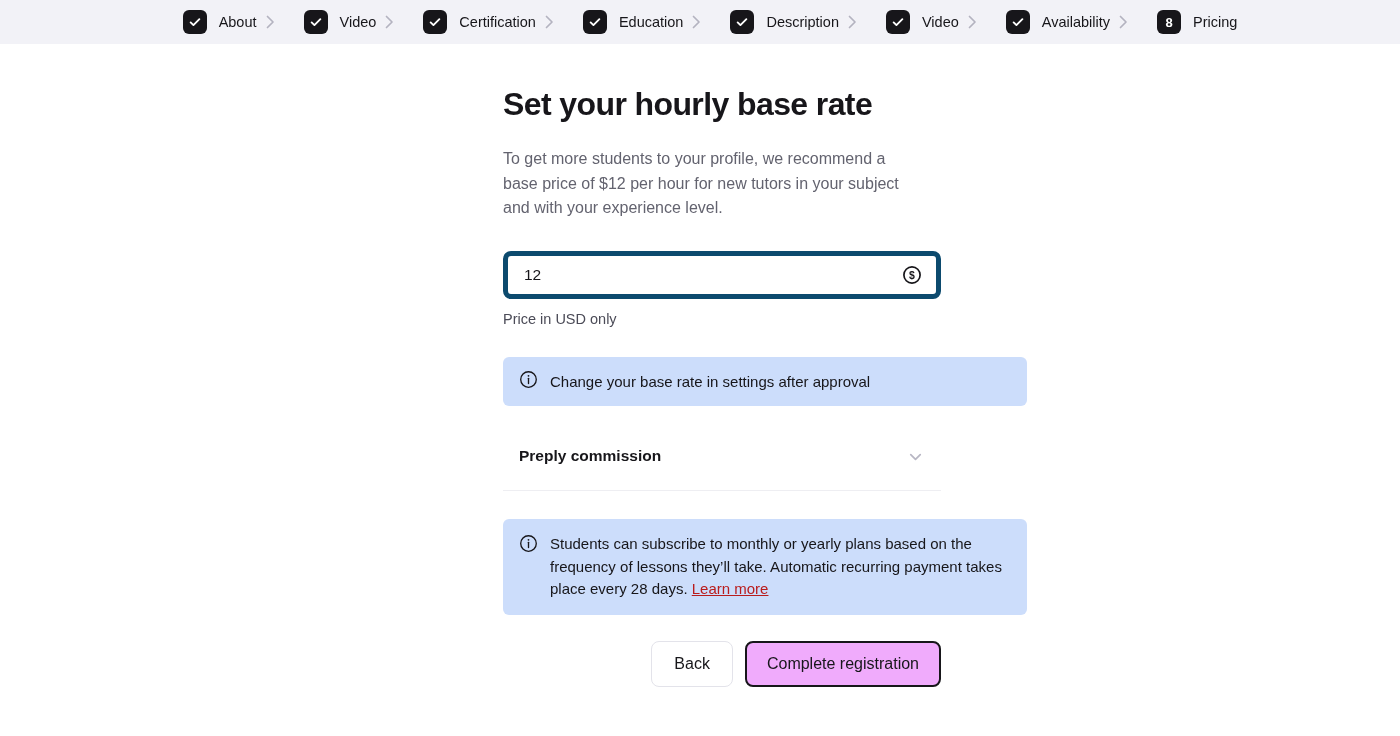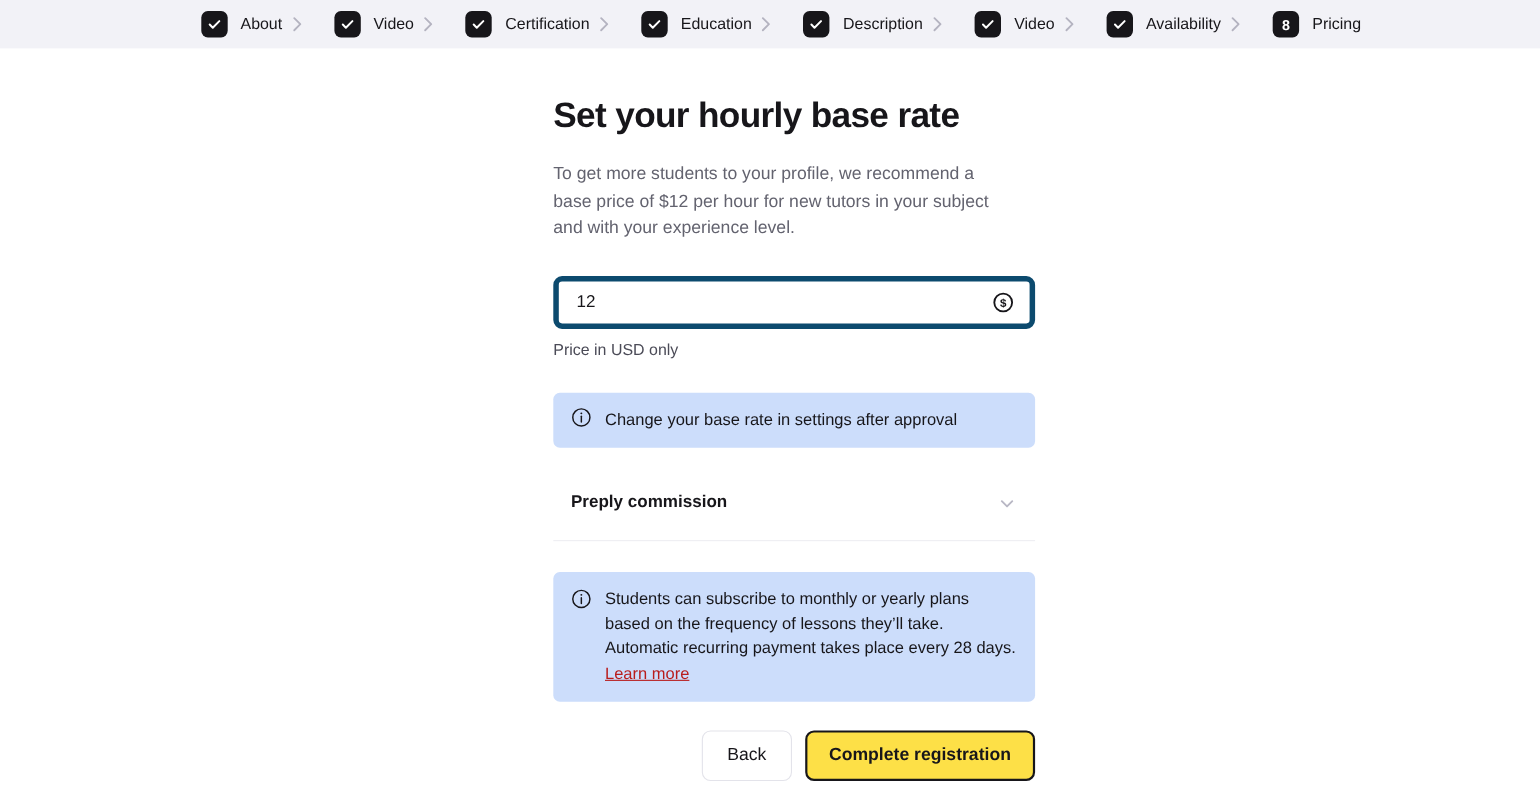--- a/index.html
+++ b/index.html
@@ -133,21 +133,21 @@
   .field-hint {
     margin-top: 10px;
     font-size: 14.5px;
     color: #4b4b57;
     line-height: 1.4;
   }
 
   
   .info-banner {
     margin-top: 28px;
-    width: 438px;
+    width: 524px;
     background: #ccddfb;
     border-radius: 6px;
     display: flex;
     align-items: flex-start;
     gap: 12px;
     padding: 14px 16px;
   }
 
   .info-banner.single { align-items: center; padding: 13px 16px; }
 
@@ -215,24 +215,24 @@
   }
 
   .btn-back {
     background: #ffffff;
     border: 1px solid #e3e3ea;
     color: #17161a;
     padding: 0 22px;
   }
 
   .btn-primary {
-    background: #fde047;
+    background: #f0abfc;
     border: 2px solid #17161a;
     color: #17161a;
-    font-weight: 700;
+    font-weight: 400;
     padding: 0 20px;
   }
 </style>
 </head>
 <body>
 
 <div class="stepper-bar">
 
   <div class="step">
     <span class="step-box">

